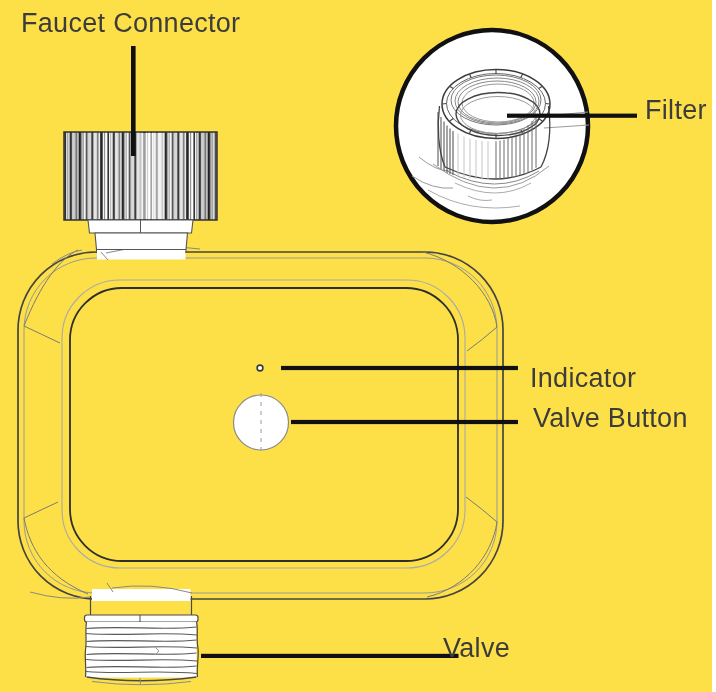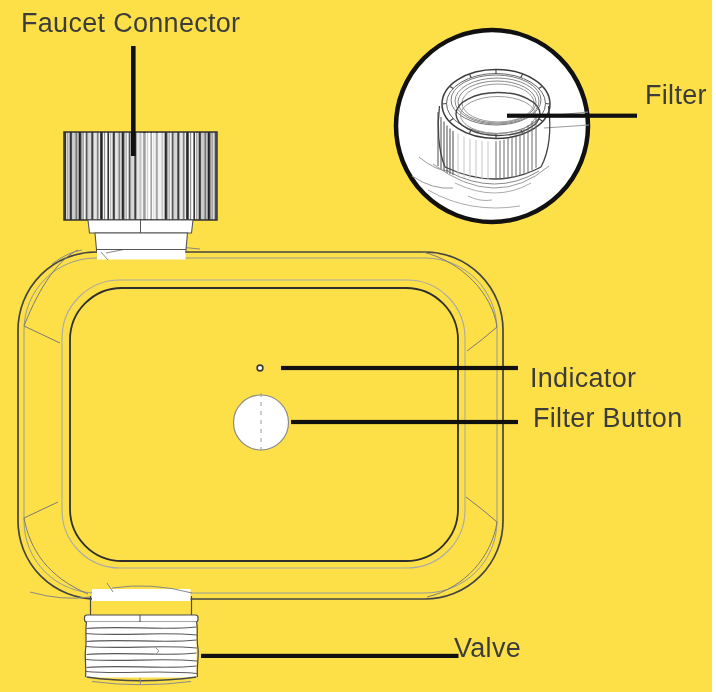--- a/index.html
+++ b/index.html
@@ -152,21 +152,21 @@
     <rect x="131" y="46" width="4.6" height="110"></rect>
     <rect x="507" y="113.6" width="130" height="4.2"></rect>
     <rect x="281" y="365.9" width="237" height="4.2"></rect>
     <rect x="291" y="419.9" width="227" height="4.2"></rect>
     <rect x="201" y="653.8" width="257.5" height="4.2"></rect>
   </g>
 </svg>
 
 <div class="label" style="left:21px;top:10px">Faucet Connector</div>
 
-<div class="label" style="left:645px;top:82px">Filter</div>
+<div class="label" style="left:645px;top:97px">Filter</div>
 
 <div class="label" style="left:530px;top:365px">Indicator</div>
 
-<div class="label" style="left:533px;top:405px">Filter Button</div>
+<div class="label" style="left:533px;top:405px">Valve Button</div>
 
-<div class="label" style="left:454px;top:635px">Valve</div>
+<div class="label" style="left:443px;top:635px">Valve</div>
 
 </div>
 
 </body></html>

